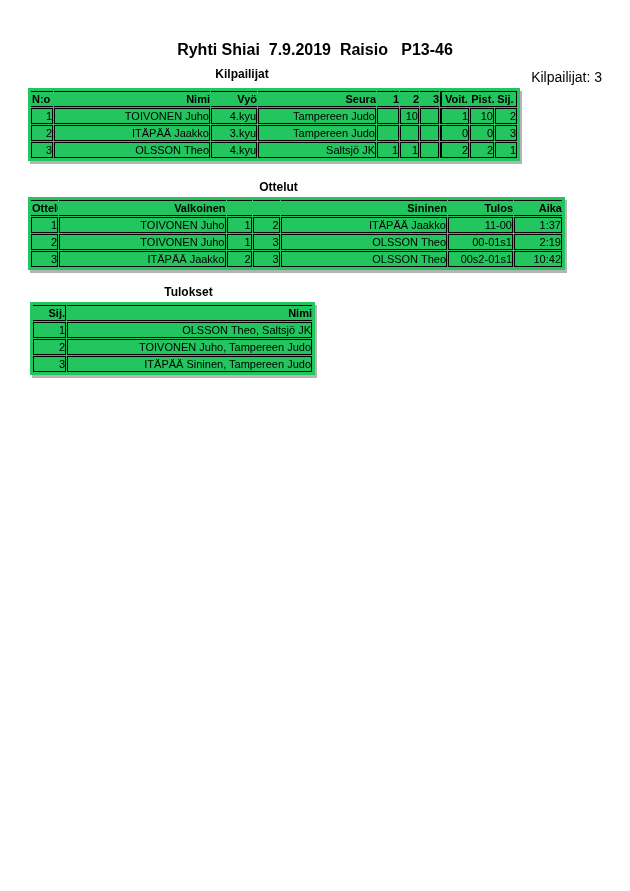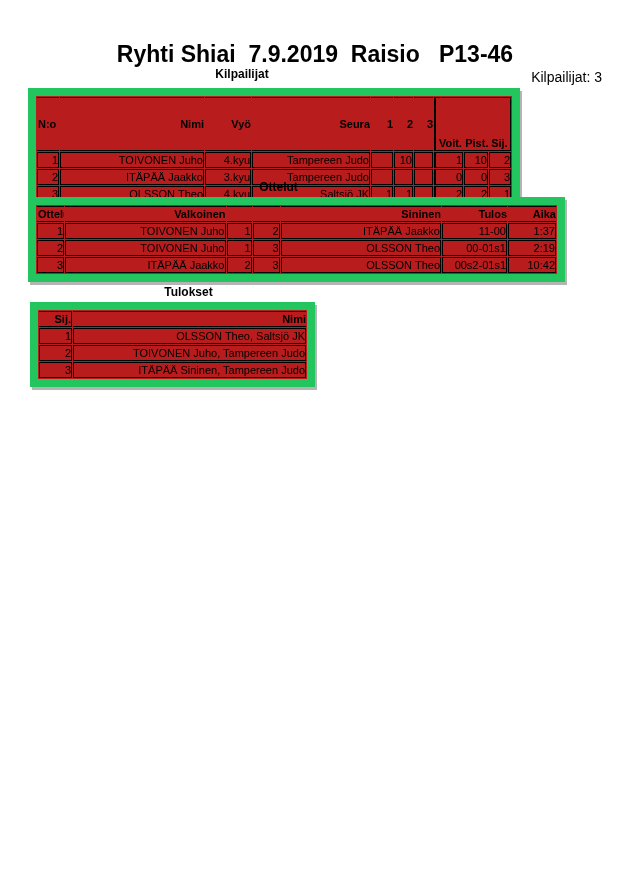--- a/index.html
+++ b/index.html
@@ -11,43 +11,43 @@
     background: #ffffff;
     font-family: "Liberation Sans", "DejaVu Sans", sans-serif;
     color: #000;
     overflow: hidden;
   }
   .doc-title {
     position: absolute;
     top: 41px; left: 0;
     width: 100%;
     text-align: center;
-    font-size: 23px;
+    font-size: 16px;
     font-weight: bold;
     white-space: pre;
   }
   .count-note {
     position: absolute;
     top: 69px; right: 28px;
     font-size: 14px;
   }
   .section-label {
     position: absolute;
     font-size: 12px;
     font-weight: bold;
     text-align: center;
   }
   .lbl-kilpailijat { top: 67px; left: 28px; width: 492px; transform: translateX(-32px); }
   .lbl-ottelut     { top: 180px; left: 28px; width: 537px; transform: translateX(-18px); }
   .lbl-tulokset    { top: 285px; left: 46px; width: 285px; }
 
   .tbl-wrap {
     position: absolute;
-    border: 8px solid #22c55e;
-    background: #b91c1c;
+    border: 2px solid #22c55e;
+    background: #22c55e;
     box-shadow: 2px 3px 0 #b4b4b4;
   }
   .wrap-kilpailijat { top: 88px;  left: 28px; width: 492px; }
   .wrap-ottelut     { top: 197px; left: 28px; width: 537px; }
   .wrap-tulokset    { top: 302px; left: 30px; width: 285px; }
 
   table {
     width: 100%;
     table-layout: fixed;
     border-collapse: separate;
@@ -61,21 +61,21 @@
     white-space: nowrap;
     font-size: 11px;
   }
   th { font-weight: bold; border: solid #000; border-width: 1px 0 1px 0; }
   td { border: 1px solid #000; }
   .c { text-align: right; }
   .l { text-align: right; padding-left: 4px; }
   .hl { text-align: left; padding-left: 1px; }
   
   th.grp { border: 1px solid #000; border-left-width: 2px; padding: 0; }
-  th.grp .grp-inner { display: flex; width: 100%; margin-top: 38px; }
+  th.grp .grp-inner { display: flex; width: 100%; }
   th.grp .grp-inner span { text-align: center; }
   td.thickL { border-left-width: 2px; }
   th.vline { border-right: 1px solid #000; }
 </style>
 </head>
 <body>
 
 <div class="page">
 
   <div class="doc-title">Ryhti Shiai  7.9.2019  Raisio   P13-46</div>

